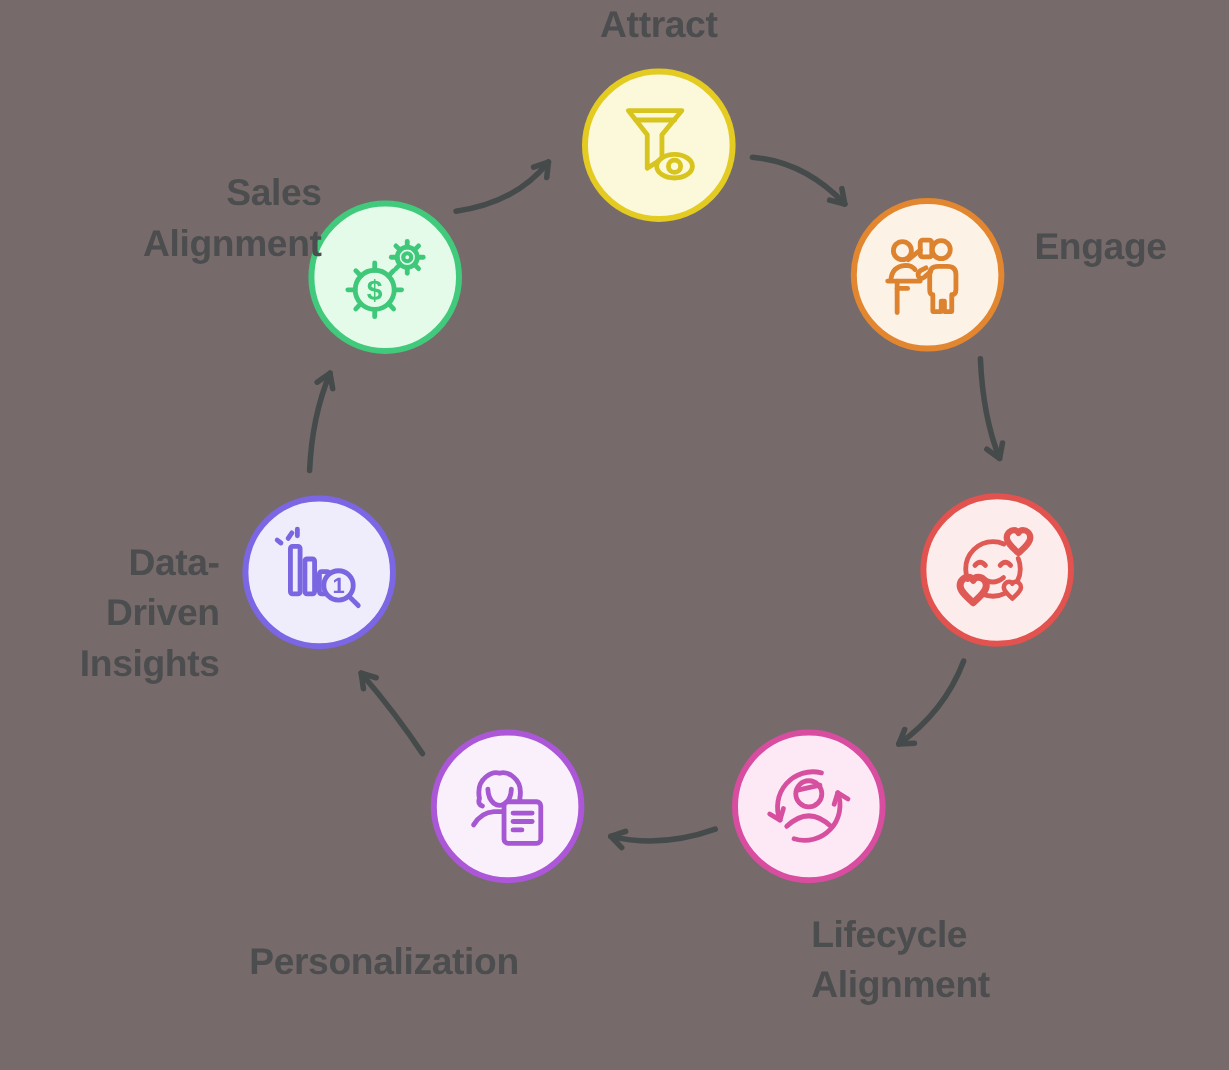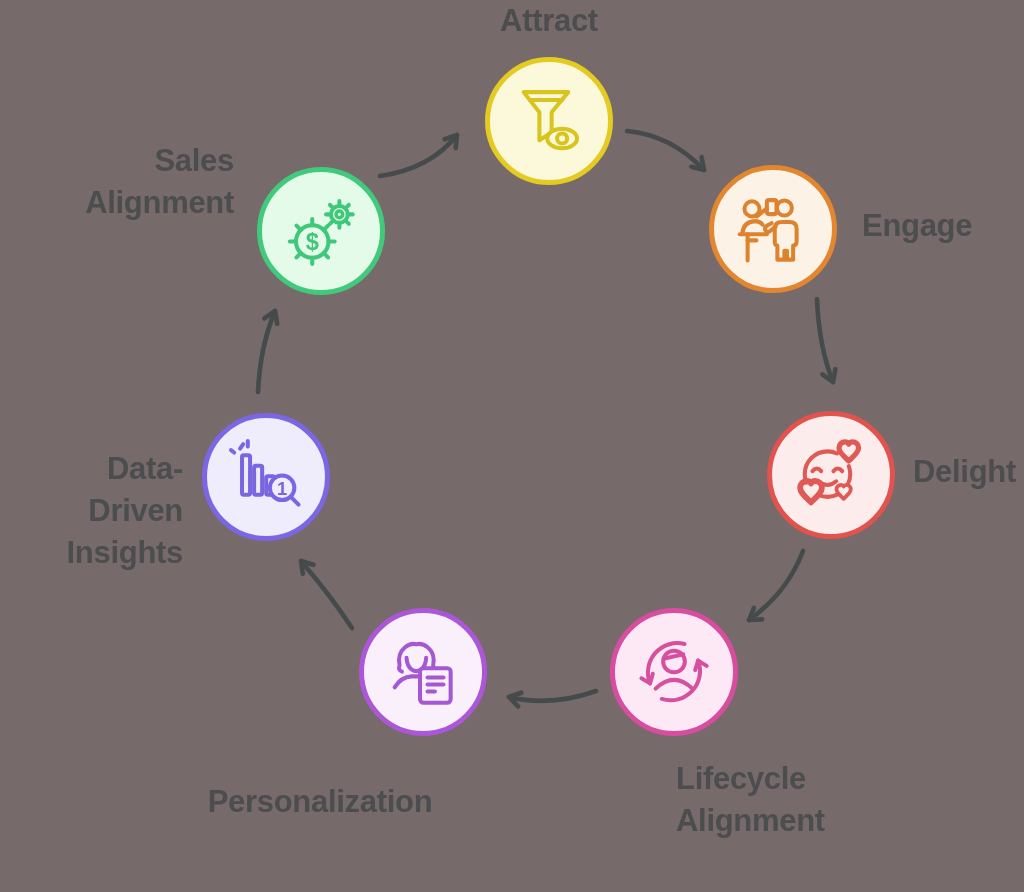--- a/index.html
+++ b/index.html
@@ -98,41 +98,40 @@
         <path d="M9.5,27 V42"></path>
         <path d="M9.5,30.5 H14.5"></path>
       </g>
       <g>
         <circle cx="30.5" cy="12" r="4.3"></circle>
         <path d="M25.5,22.5 L22.6,25 Q20.6,26.6 19.6,24.6 Q19,23 20.6,22 L23.2,20.7"></path>
         <path d="M26.5,33.5 Q25,33.5 25,31 V24 Q25,20 29,20 H33.5 Q37.5,20 37.5,24 V31 Q37.5,33.5 35.5,33.5 V41.5 H32 V36.5 H30.5 V41.5 H26.5 Z"></path>
       </g>
     </svg>
   </div>
-  <div class="node-label lbl-left" style="left:862px; top:185px;margin-top:20px;">Engage</div>
+  <div class="node-label lbl-left" style="left:862px; top:185px;">Engage</div>
 
   <div class="circle" style="left: 767px; top: 411px; --c-border: #e2524e; --c-fill: #fceceb; --c-icon: #df5a55;">
     <svg class="icon" viewBox="0 0 48 48">
       <defs>
         <path id="heart-shape" d="M5.5,9.8 C3.6,8 1.2,6.1 1.2,4.1 C1.2,2.5 2.5,1.4 3.9,1.4 C4.6,1.4 5.2,1.8 5.5,2.4 C5.8,1.8 6.4,1.4 7.1,1.4 C8.5,1.4 9.8,2.5 9.8,4.1 C9.8,6.1 7.4,8 5.5,9.8 Z"></path>
       </defs>
       <g>
         <circle cx="22" cy="23.5" r="13" style="stroke-dasharray:6.2 8 11.4 10 30.9 10 5.2;"></circle>
         <path d="M13.4,21.8 Q15.9,18.8 18.4,21.8"></path>
         <path d="M25.4,21.8 Q27.9,18.8 30.4,21.8"></path>
         <path d="M16.8,27.6 Q21.9,31.8 27,27.6"></path>
       </g>
       <g>
         <use href="#heart-shape" transform="translate(27,3.2) scale(1.3)" style="stroke-width:1.8;"></use>
         <use href="#heart-shape" transform="translate(4.6,25.4) scale(1.45)" style="stroke-width:1.6;"></use>
         <use href="#heart-shape" transform="translate(26,28.3) scale(0.95)" style="stroke-width:2.4;"></use>
       </g>
     </svg>
   </div>
-  <div class="node-label lbl-left" style="left:913px; top:451px;">Delight</div>
 
   <div class="circle" style="left: 610px; top: 608px; --c-border: #d84da0; --c-fill: #fce9f5; --c-icon: #d6509f;">
     <svg class="icon" viewBox="0 0 48 48">
       <defs>
         <marker id="arrowhead-cycle" markerUnits="userSpaceOnUse" markerWidth="10" markerHeight="10" refX="6.5" refY="5" orient="auto">
           <path d="M2,1.5 L6.5,5 L2,8.5"></path>
         </marker>
       </defs>
       <g>
         <circle cx="24" cy="18" r="6.2"></circle>
@@ -208,16 +207,16 @@
         <path d="M31.1,17.9 L29.1,19.9"></path>
         <path d="M29.7,14.5 L26.9,14.5"></path>
         <path d="M31.1,11.1 L29.1,9.1"></path>
         <path d="M34.5,9.7 L34.5,6.9"></path>
         <path d="M37.9,11.1 L39.9,9.1"></path>
         <circle cx="34.5" cy="14.5" r="4.8" style="stroke-width:2.3;"></circle>
         <circle cx="34.5" cy="14.5" r="1.9" style="stroke-width:2;"></circle>
       </g>
     </svg>
   </div>
-  <div class="node-label lbl-right" style="right:790px; top:140px;">Sales
+  <div class="node-label lbl-right" style="right:756px; top:140px;">Sales
 Alignment</div>
 
 </div>
 
 </body></html>

